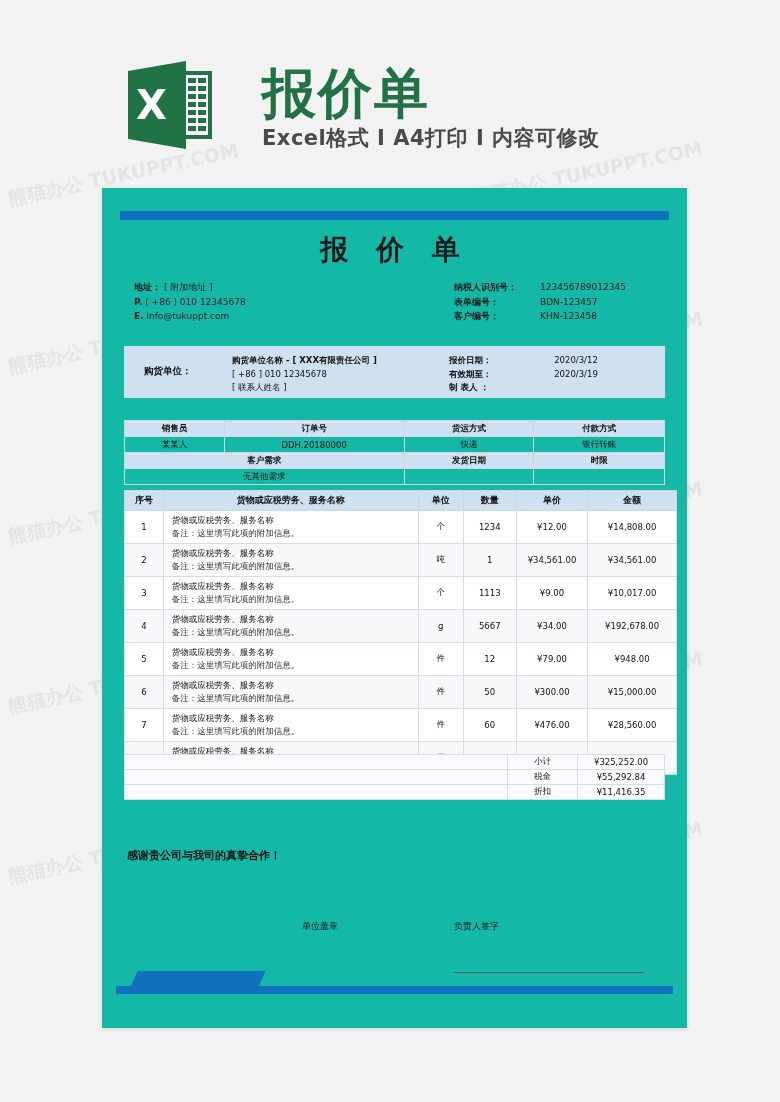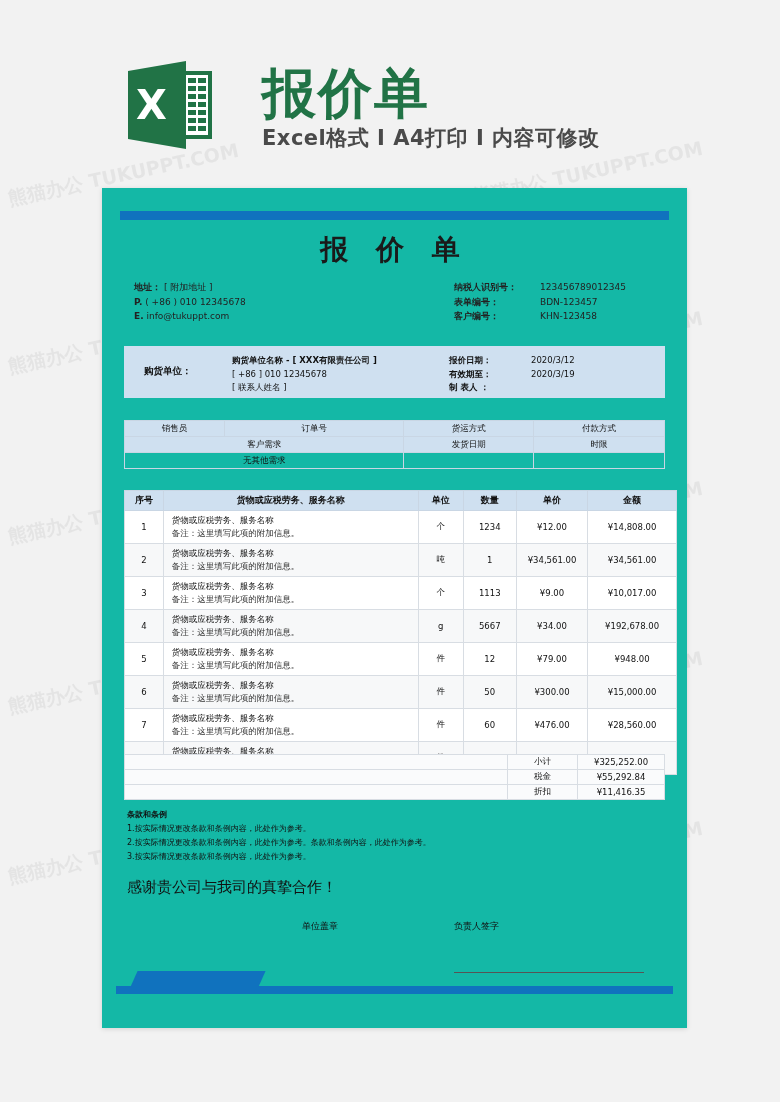--- a/index.html
+++ b/index.html
@@ -136,40 +136,40 @@
   }
   .buyer-info .strong { font-weight: bold; }
   .buyer-meta {
     position: absolute;
     left: 325px; top: 8px;
     font-size: 8.5px; color: #111; line-height: 13.5px;
     font-family: "DejaVu Sans", sans-serif;
   }
   .bm-row { display: flex; }
   .bm-row .k { font-weight: bold; width: 82px; }
-  .bm-row .v { width: 90px; }
+  .bm-row .v { width: 90px; text-align: center; }
 
   
   table { border-collapse: collapse; }
   .sales-tbl {
     position: absolute;
     left: 22px; top: 232px;
     width: 541px;
     font-size: 8.5px;
     font-family: "DejaVu Sans", sans-serif;
   }
   .sales-tbl td {
     border: 1px solid #c9d6e4;
     height: 16px;
     text-align: center;
     color: #111;
   }
   .sales-tbl tr.hd td {
     background: #cfe0f0;
-    font-weight: normal;
+    font-weight: bold;
   }
 
   
   .items-tbl {
     position: absolute;
     left: 22px; top: 302px;
     width: 553px;
     font-size: 8.5px;
     font-family: "DejaVu Sans", sans-serif;
   }
@@ -224,23 +224,23 @@
     position: absolute;
     left: 25px; top: 620px;
     font-size: 8px;
     color: #111;
     line-height: 14px;
     font-family: "DejaVu Sans", sans-serif;
   }
   .terms .head { font-weight: bold; }
   .thanks {
     position: absolute;
-    left: 25px; top: 690px;
-    font-size: 15px;
-    font-weight: normal;
+    left: 25px; top: 660px;
+    font-size: 11px;
+    font-weight: bold;
     color: #111;
     font-family: "DejaVu Serif", serif;
   }
 
   .sig-a {
     position: absolute;
     left: 200px; top: 732px;
     font-size: 9px; color: #111; font-weight: 500;
     font-family: "DejaVu Sans", sans-serif;
   }
@@ -382,20 +382,26 @@
   </div>
 
   <table class="sales-tbl">
     <tbody>
         <tr class="hd">
       <td style="width:100px">销售员</td>
       <td style="width:180px">订单号</td>
       <td style="width:130px">货运方式</td>
       <td style="width:131px">付款方式</td>
     </tr>
+    <tr>
+      <td>某某人</td>
+      <td>DDH.20180000</td>
+      <td>快递</td>
+      <td>银行转账</td>
+    </tr>
     <tr class="hd">
       <td colspan="2">客户需求</td>
       <td>发货日期</td>
       <td>时限</td>
     </tr>
     <tr>
       <td colspan="2">无其他需求</td>
       <td></td>
       <td></td>
     </tr>
@@ -518,26 +524,20 @@
       <td>¥55,292.84</td>
     </tr>
     <tr>
       <td class="blank"></td>
       <td>折扣</td>
       <td>¥11,416.35</td>
     </tr>
   </tbody>
     </table>
 
-  <div class="terms">
-    <div class="head">条款和条例</div>
-    <div>1.按实际情况更改条款和条例内容，此处作为参考。</div>
-    <div>2.按实际情况更改条款和条例内容，此处作为参考。条款和条例内容，此处作为参考。</div>
-    <div>3.按实际情况更改条款和条例内容，此处作为参考。</div>
-  </div>
   <div class="thanks">感谢贵公司与我司的真挚合作！</div>
 
   <div class="sig-a">单位盖章</div>
   <div class="sig-b">负责人签字</div>
   <div class="sig-line"></div>
 
   <div class="botpara"></div>
   <div class="botbar"></div>
 </div>
 

